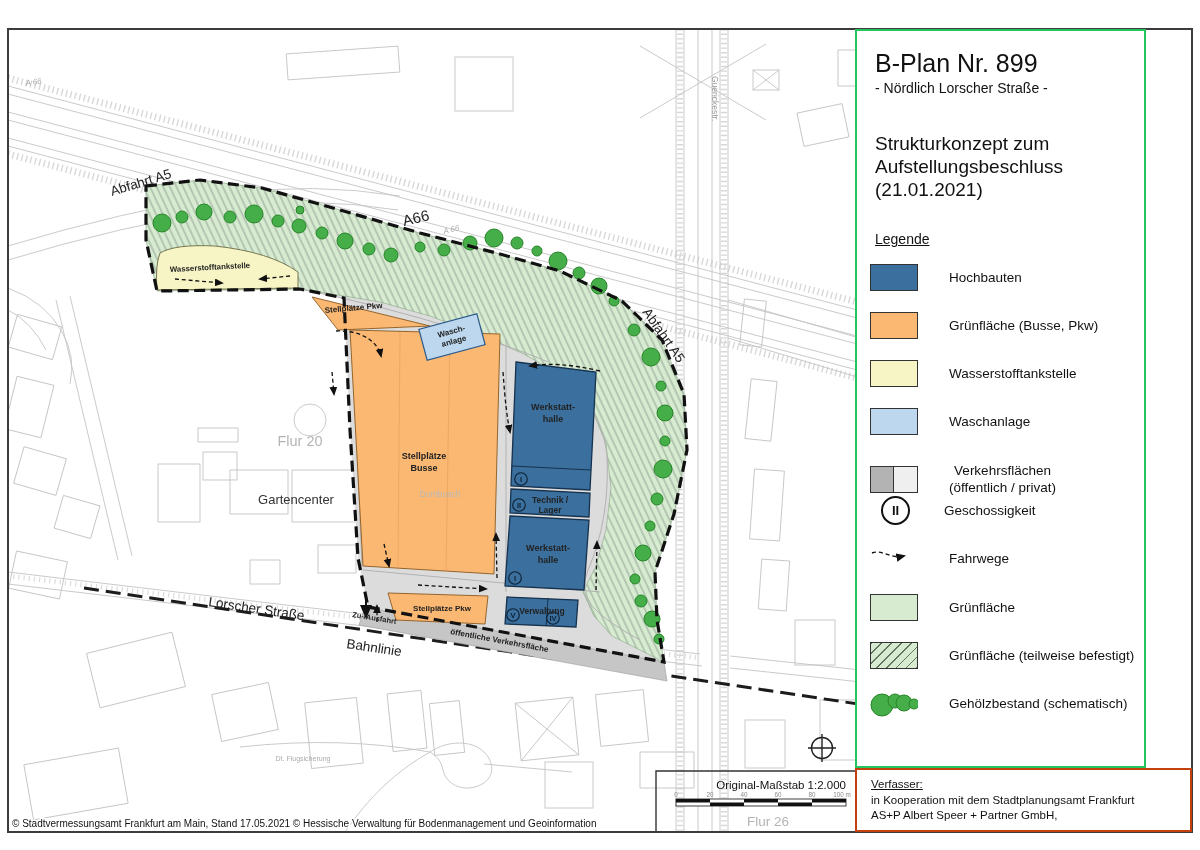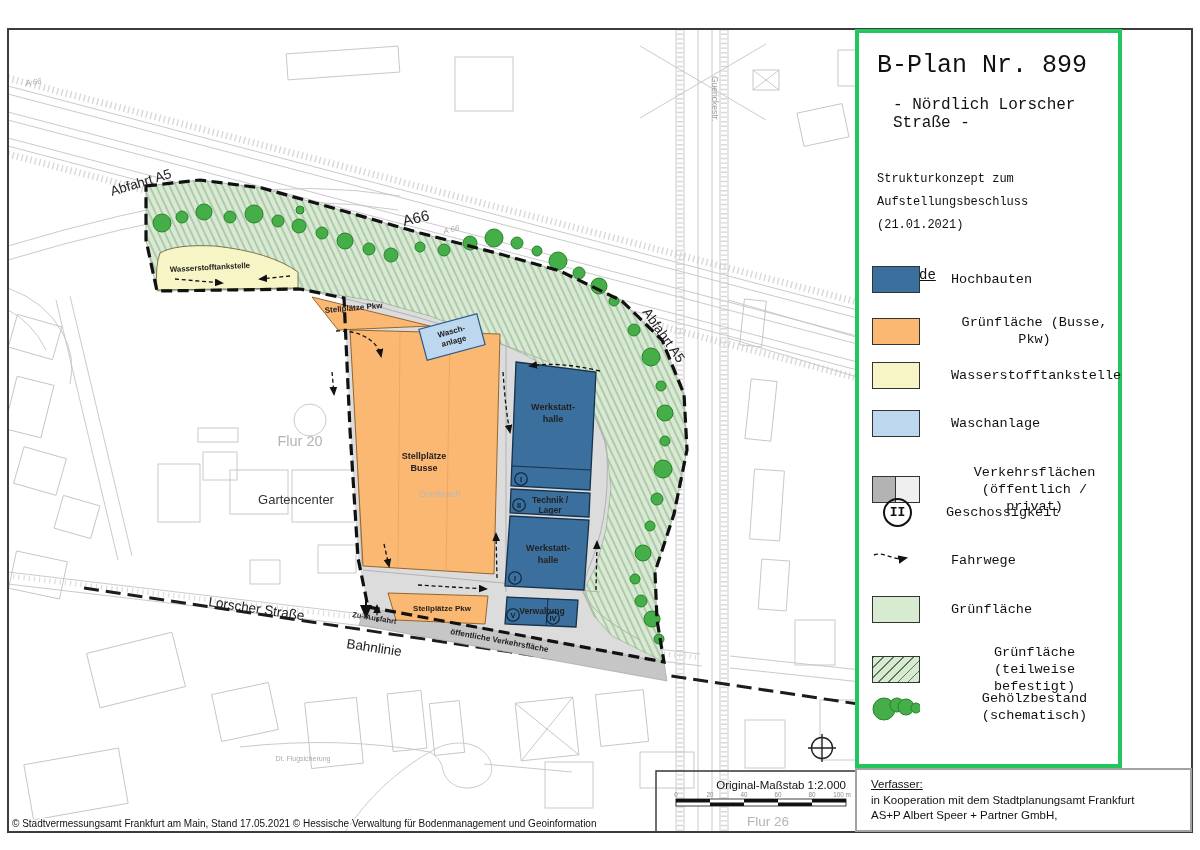--- a/index.html
+++ b/index.html
@@ -1,44 +1,44 @@
 <!DOCTYPE html>
 <html><head>
 <meta charset="utf-8">
 <style>
   html,body{margin:0;padding:0;background:#fff;}
   body{width:1200px;height:850px;position:relative;font-family:"Liberation Sans",sans-serif;overflow:hidden;}
   svg text{font-family:"Liberation Sans",sans-serif;}
   .mapsvg{position:absolute;left:0;top:0;}
   
-  .panel{position:absolute;left:855px;top:29px;width:267px;height:739px;background:#fff;
-         border:4px solid #22c55e;box-sizing:border-box;padding:14px 18px;color:#111;font-family:Liberation Mono, monospace;}
+  .panel{position:absolute;left:855px;top:29px;width:291px;height:739px;background:#fff;
+         border:2px solid #22c55e;box-sizing:border-box;padding:14px 18px;color:#111;}
   .panel h1{font-size:25px;font-weight:normal;margin:4px 0 2px 0;}
-  .panel .sub{font-size:16px;margin:16px;}
-  .panel .concept{margin-top:36px;font-size:12px;line-height:23px;}
+  .panel .sub{font-size:14px;margin:0;}
+  .panel .concept{margin-top:36px;font-size:19px;line-height:23px;}
   .legheading{margin-top:30px;font-size:14px;text-decoration:underline;}
   .lrow{position:absolute;left:13px;display:flex;align-items:center;}
   .sw{width:48px;height:27px;border:1.2px solid #333;box-sizing:border-box;flex:none;}
   .sw-hochbauten{background:#3A6F9E;}
   .sw-stellplaetze{background:#FBB873;}
   .sw-wasserstoff{background:#F7F5C5;}
   .sw-wasch{background:#BDD7EE;}
   .sw-split{display:flex;padding:0;}
   .sw-split .half1{width:50%;height:100%;background:#B3B3B3;border-right:1.2px solid #333;box-sizing:border-box;}
   .sw-split .half2{width:50%;height:100%;background:#EFEFEF;}
   .sw-gruen{background:#D7EBD1;}
   .sw-hatch{background:#D7EBD1;background-image:repeating-linear-gradient(135deg,rgba(60,75,60,0.75) 0 1px,transparent 1px 7px);}
   .sw-dashed{width:48px;height:26px;border:2.6px dashed #111;background:transparent;box-sizing:border-box;}
   .llabel{font-size:13.5px;line-height:17px;padding-left:31px;color:#111;text-align:center;}
   .geschoss-icon{width:25px;height:25px;border:2px solid #111;border-radius:50%;display:flex;
                  align-items:center;justify-content:center;font-size:13px;font-weight:bold;flex:none;margin-left:11px;}
   .iconbox{width:48px;height:30px;flex:none;}
   
   .verfasser{position:absolute;left:855px;top:768px;width:337px;height:64px;background:#fff;
-             border:2px solid #a3a3a3;box-sizing:border-box;padding:7px 14px;font-size:11.5px;line-height:15.5px;color:#111;}
+             border:2px solid #c2410c;box-sizing:border-box;padding:7px 14px;font-size:11.5px;line-height:15.5px;color:#111;}
   .verfasser .vh{text-decoration:underline;}
 </style>
 </head>
 <body>
 
 <svg class="mapsvg" width="1200" height="850" viewBox="0 0 1200 850">
   <defs>
     <clipPath id="mapclip">
         <rect x="8" y="29" width="1184" height="803"></rect>
       </clipPath>

